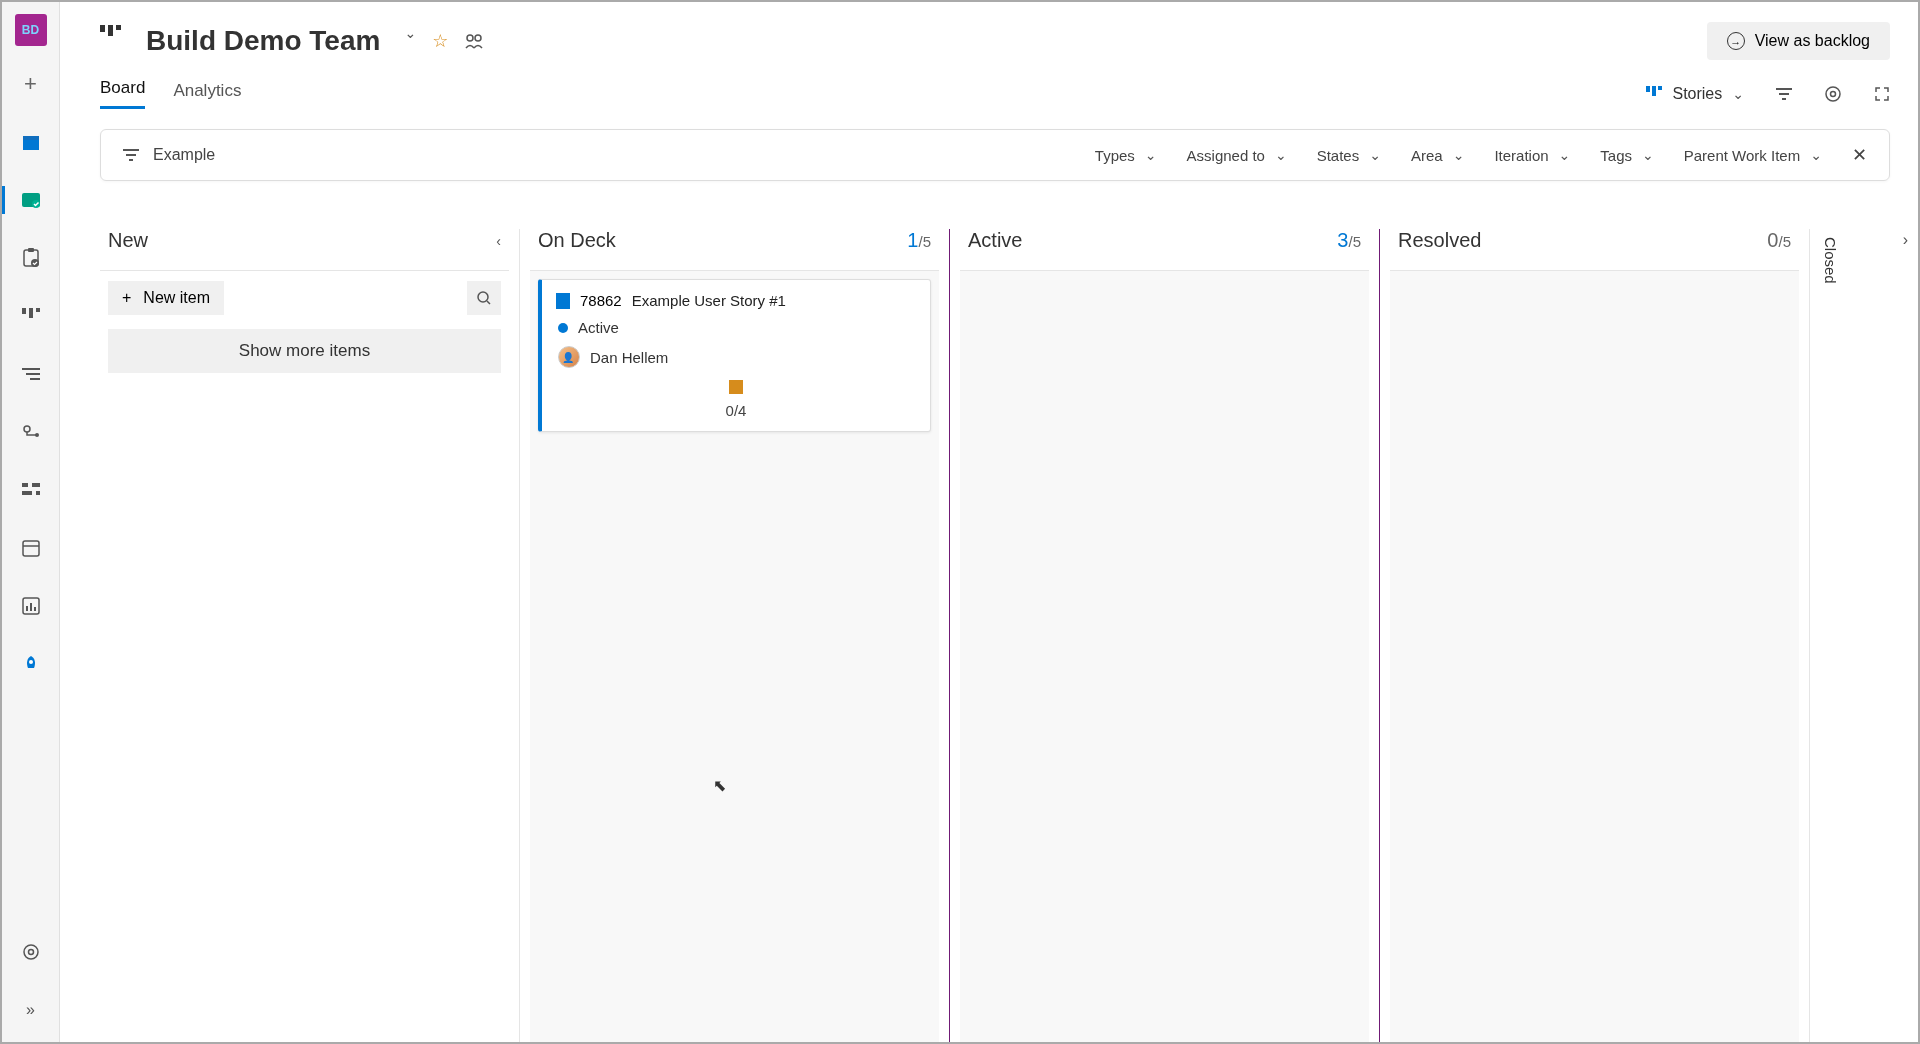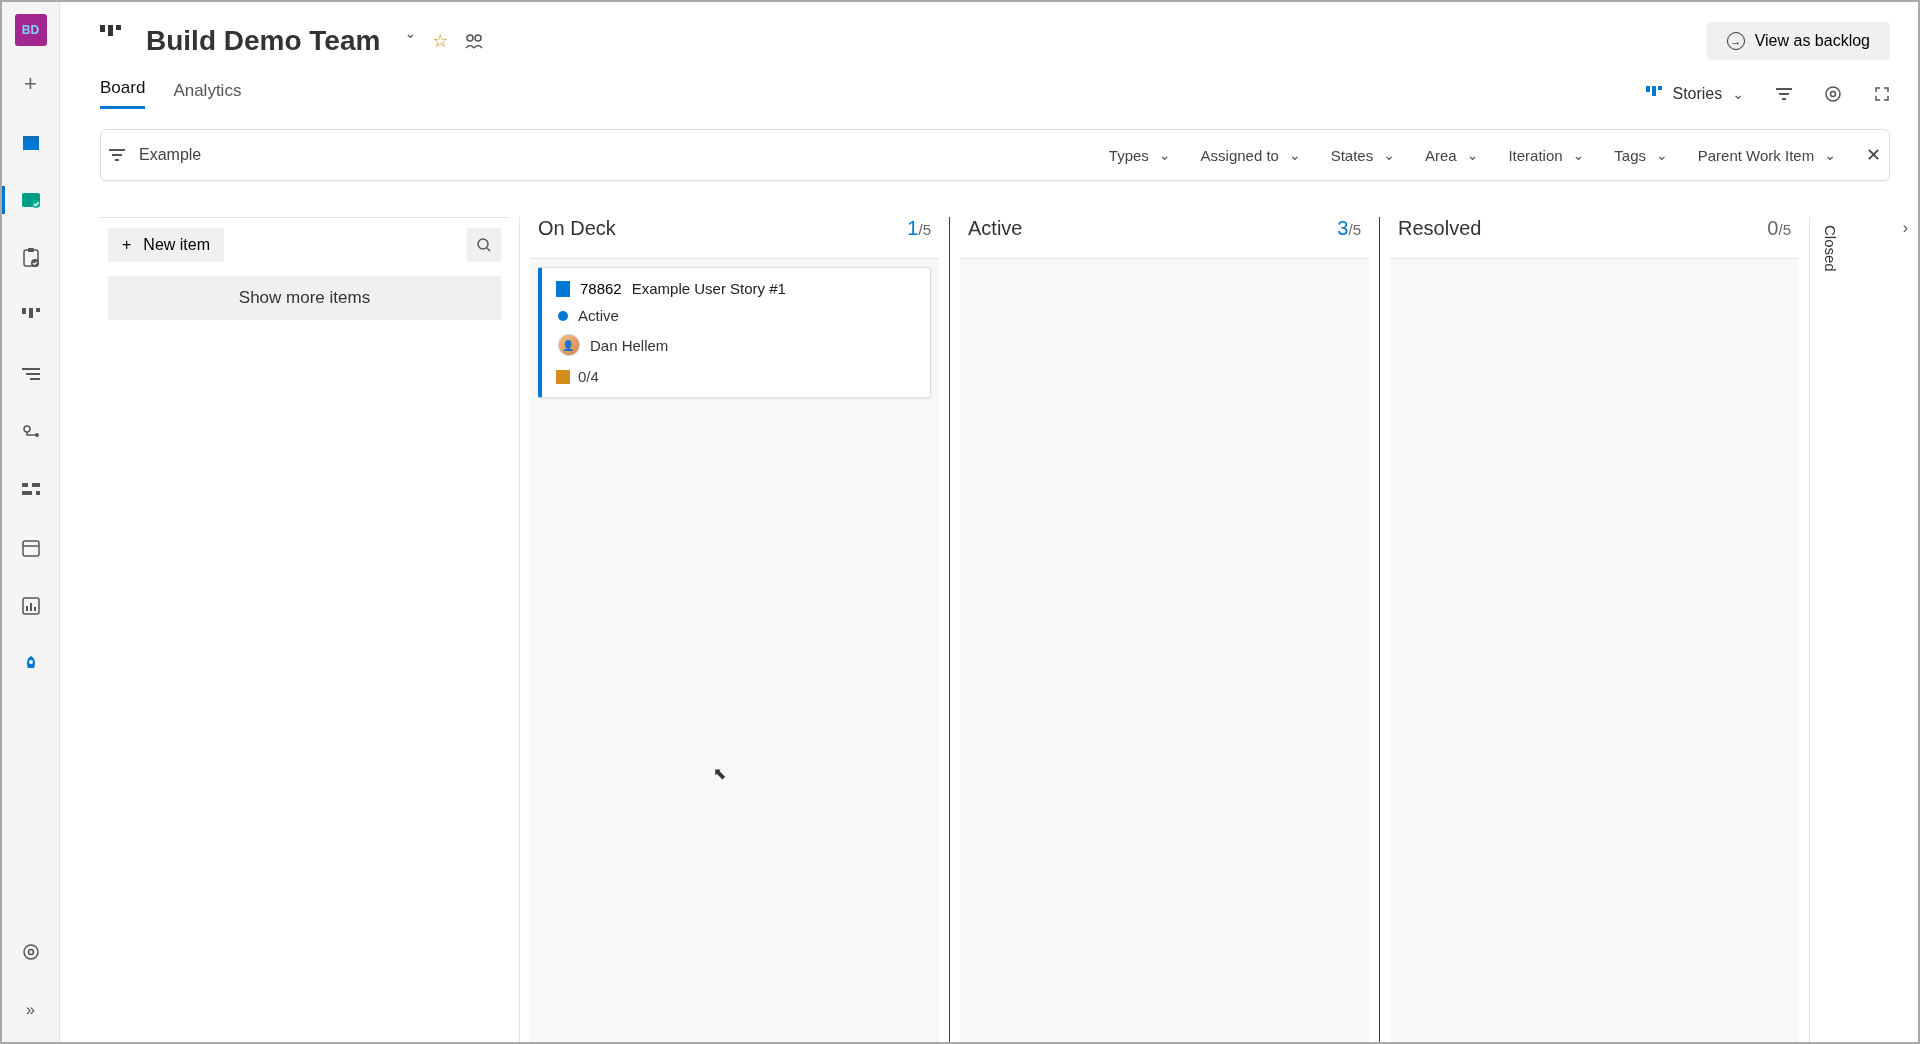--- a/index.html
+++ b/index.html
@@ -32,21 +32,21 @@
   .tabs-row { display: flex; align-items: center; justify-content: space-between; margin-bottom: 20px; }
   .tabs { display: flex; gap: 28px; align-items: flex-end; }
   .tab { font-size: 17px; color: #555; cursor: pointer; padding-bottom: 8px; }
   .tab.active { color: #111; border-bottom: 3px solid #0078d4; }
   .tabs-right { display: flex; align-items: center; gap: 32px; }
   .level-select { display: flex; align-items: center; gap: 10px; font-size: 16px; cursor: pointer; }
   .level-icon { color: #0078d4; }
   .tool-icon { color: #555; cursor: pointer; font-size: 16px; }
   
   
-  .filter-bar { border: 1px solid #ddd; border-radius: 6px; padding: 14px 8px; display: flex; align-items: center; justify-content: space-between; box-shadow: 0 1px 3px rgba(0,0,0,0.04); margin-bottom: 36px; }
+  .filter-bar { border: 1px solid #ddd; border-radius: 6px; padding: 14px 22px; display: flex; align-items: center; justify-content: space-between; box-shadow: 0 1px 3px rgba(0,0,0,0.04); margin-bottom: 48px; }
   .filter-left { display: flex; align-items: center; gap: 14px; font-size: 16px; color: #444; }
   .filter-right { display: flex; align-items: center; gap: 30px; }
   .filter-drop { display: flex; align-items: center; gap: 10px; font-size: 15px; color: #444; cursor: pointer; }
   .close-x { font-size: 18px; color: #444; cursor: pointer; }
   
   
   .board { flex: 1; display: flex; position: relative; }
   .column { border-right: 1px solid #701a75; display: flex; flex-direction: column; padding: 0 10px 0 0; }
   .column:first-child { padding-left: 0; }
   .col-header { display: flex; align-items: center; justify-content: space-between; padding: 0 8px 18px 8px; }
@@ -74,21 +74,21 @@
   
   .card { background: #fff; border: 1px solid #ddd; border-left: 4px solid #0078d4; border-radius: 3px; padding: 12px 14px; box-shadow: 0 1px 3px rgba(0,0,0,0.08); }
   .card-row1 { display: flex; align-items: center; gap: 10px; font-size: 15px; margin-bottom: 10px; }
   .story-icon { width: 14px; height: 16px; background: #0078d4; display: inline-block; }
   .card-id { color: #000000; }
   .card-title { color: #222; }
   .card-row2 { display: flex; align-items: center; gap: 10px; font-size: 15px; margin-bottom: 10px; padding-left: 2px; }
   .state-dot { width: 10px; height: 10px; background: #0078d4; border-radius: 50%; }
   .card-row3 { display: flex; align-items: center; gap: 10px; font-size: 15px; margin-bottom: 12px; padding-left: 2px; }
   .person-avatar { width: 22px; height: 22px; border-radius: 50%; background: linear-gradient(135deg,#f5c089,#d6844a); border: 1px solid #ccc; display:flex; align-items:center; justify-content:center; font-size:10px; }
-  .card-row4 { display: flex; align-items: center; gap: 8px; font-size: 15px; color: #444; }
+  .card-row4 { display: flex; align-items: center; gap: 8px; font-size: 15px; color: #444; flex-direction: column; }
   .task-icon { width: 14px; height: 14px; background: #d68c1c; display: inline-block; }
   
   .cursor-ptr { position: absolute; left: 613px; top: 547px; font-size: 16px; pointer-events: none; }
   
   .scroll-right { position: absolute; right: -18px; top: 2px; font-size: 16px; color: #555; cursor: pointer; }
   
   svg { display: block; }
 </style>
 </head>
 <body>
@@ -285,20 +285,24 @@
             <span>Parent Work Item</span>
             <span class="chev">⌄</span>
           </div>
         <span class="close-x">✕</span>
       </div>
     </div>
 
     <div class="board">
 
       <div class="column col-new">
+        <div class="col-header">
+          <span class="col-title">New</span>
+          <span class="col-chev">‹</span>
+        </div>
         <div class="column-body">
           <div class="new-item-row">
             <button class="new-item-btn">
               <span>+</span>
               <span>New item</span>
             </button>
             <button class="search-btn">
               <svg width="14" height="14">
                   <circle cx="6" cy="6" r="5" fill="none" stroke="#555" stroke-width="1.5"></circle>
                   <line x1="10" y1="10" x2="13" y2="13" stroke="#555" stroke-width="1.5"></line>

